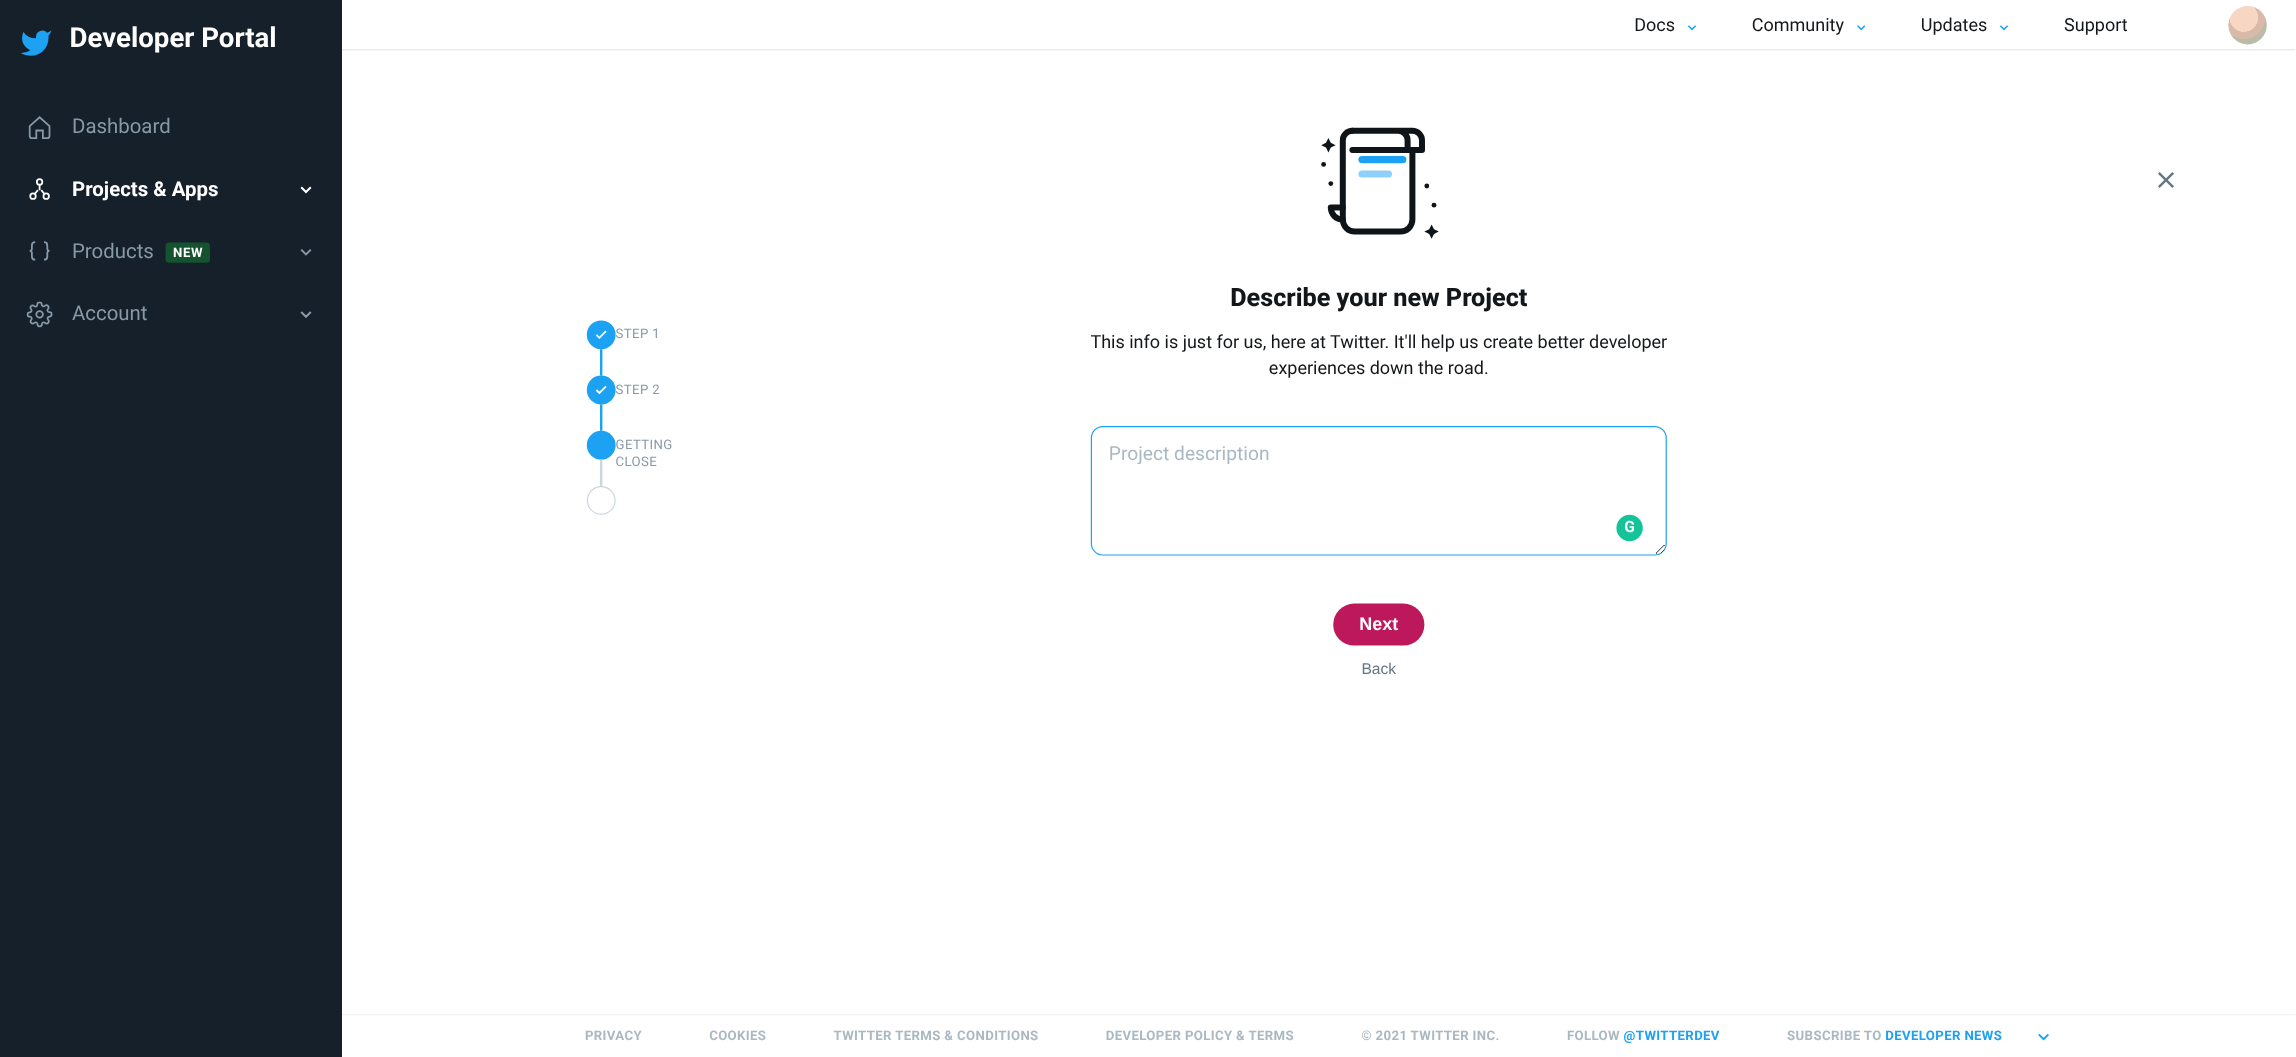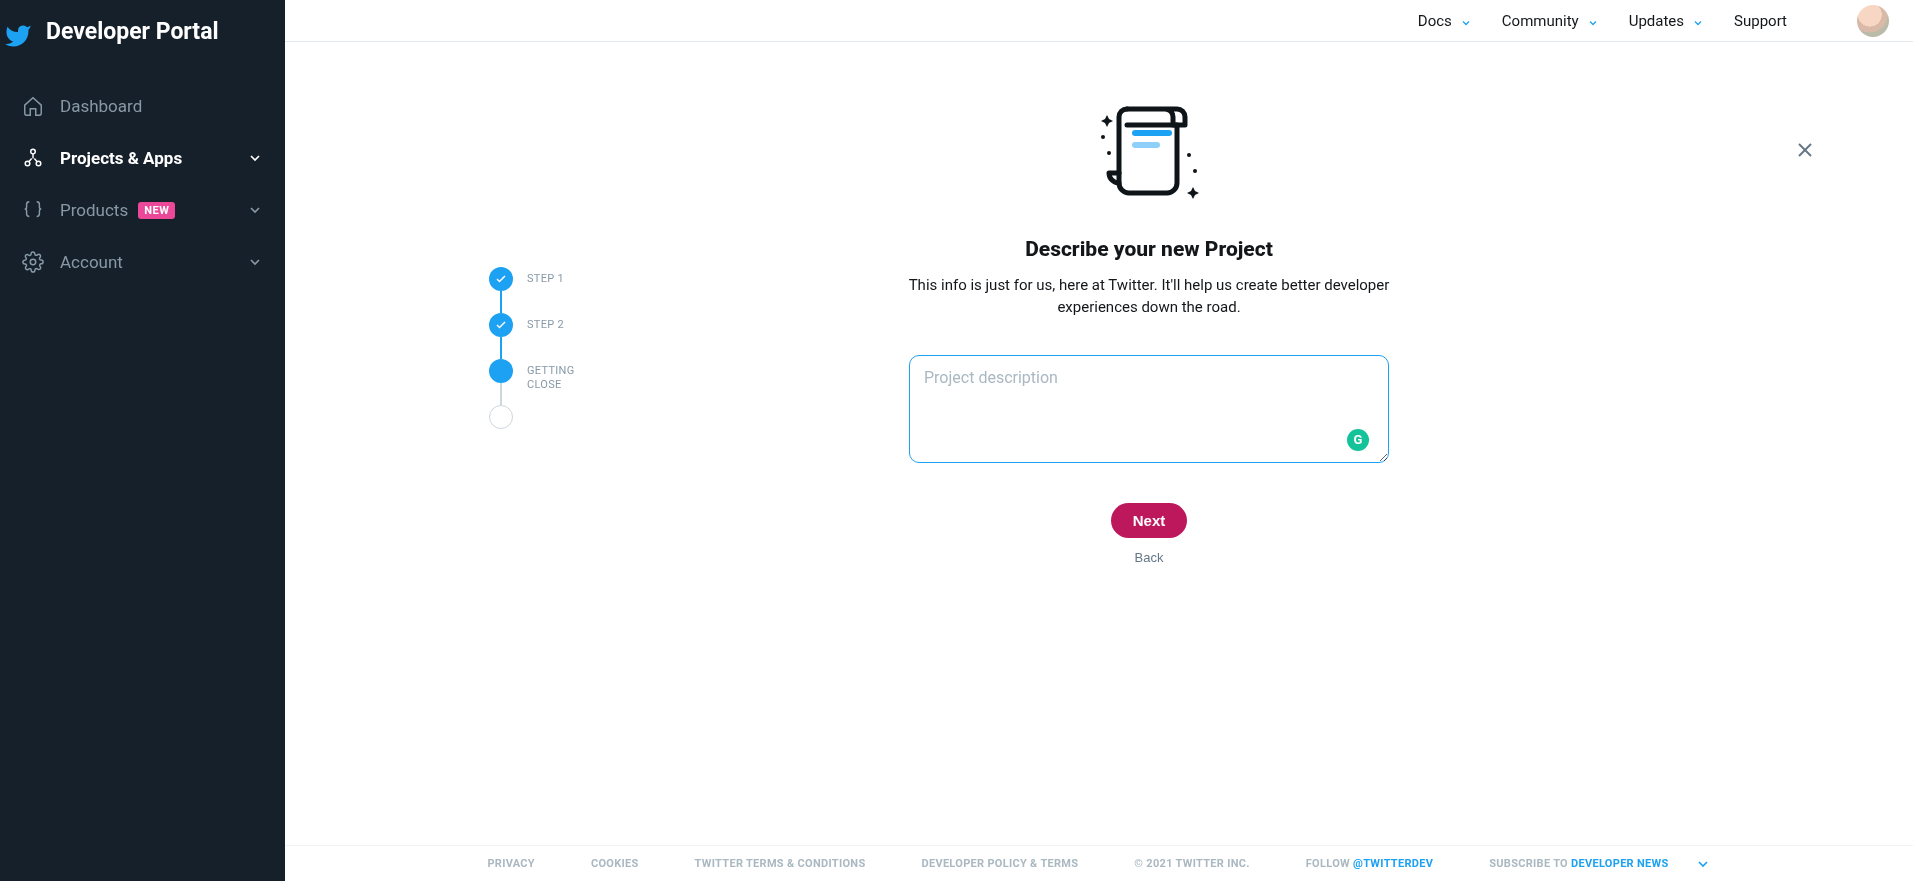--- a/index.html
+++ b/index.html
@@ -1,36 +1,36 @@
 <!DOCTYPE html>
 <html><head>
 <meta charset="utf-8">
 <style>
 * { box-sizing: border-box; margin: 0; padding: 0; }
 body { font-family: -apple-system, BlinkMacSystemFont, "Segoe UI", Roboto, Helvetica, Arial, sans-serif; overflow: hidden; }
 .app { display: flex; width: 1913px; height: 881px; }
 .sidebar { width: 285px; background: #15202b; color: #fff; padding: 18px 0 0 0; flex-shrink: 0; }
-.logo-row { display: flex; align-items: flex-start; padding: 0 18px 30px 4px; }
+.logo-row { display: flex; align-items: flex-start; padding: 0 18px 30px 16px; }
 .logo-row .bird { width: 28px; height: 28px; margin-right: 14px; margin-top: 4px; }
 .logo-row .title { font-size: 23px; font-weight: 700; line-height: 1.25; }
 .nav-item { display: flex; align-items: center; padding: 15px 22px; color: #8899a6; cursor: pointer; font-size: 17px; position: relative; }
 .nav-item.active { color: #fff; font-weight: 700; }
 .nav-item .icon { width: 22px; height: 22px; margin-right: 16px; display: inline-flex; align-items: center; justify-content: center; }
 .nav-item .chev { margin-left: auto; width: 16px; height: 16px; }
-.badge-new { background: #ec4899; color: #fff; font-size: 11px; font-weight: 700; padding: 2px 6px; border-radius: 3px; margin-left: 10px; letter-spacing: .5px; }
+.badge-new { background: #14532d; color: #fff; font-size: 11px; font-weight: 700; padding: 2px 6px; border-radius: 3px; margin-left: 10px; letter-spacing: .5px; }
 .main { flex: 1; display: flex; flex-direction: column; background: #fff; position: relative; }
-.topbar { height: 42px; border-bottom: 1px solid #e1e8ed; display: flex; align-items: center; justify-content: flex-end; padding: 0 24px; gap: 30px; }
+.topbar { height: 42px; border-bottom: 1px solid #e1e8ed; display: flex; align-items: center; justify-content: flex-end; padding: 0 24px; gap: 44px; }
 .topbar a { color: #14171a; text-decoration: none; font-size: 15px; display: inline-flex; align-items: center; gap: 8px; cursor: pointer; }
 .topbar .chev-sm { width: 12px; height: 12px; }
 .avatar { width: 32px; height: 32px; border-radius: 50%; background: radial-gradient(circle at 40% 30%, #f7d7c4 0 40%, #d9b9a7 41% 60%, #bba 61% 100%); margin-left: 40px; cursor: pointer; }
 .content { flex: 1; position: relative; padding-top: 55px; }
 .close-x { position: absolute; right: 96px; top: 96px; width: 24px; height: 24px; cursor: pointer; color: #657786; }
 .wizard { display: flex; max-width: 1100px; margin: 0 auto; }
 .steps { width: 160px; padding-top: 170px; margin-left: -60px; }
-.step { display: flex; align-items: flex-start; gap: 14px; position: relative; min-height: 46px; }
+.step { display: flex; align-items: flex-start; position: relative; min-height: 46px; }
 .step .dot { width: 24px; height: 24px; border-radius: 50%; display: flex; align-items: center; justify-content: center; flex-shrink: 0; z-index: 2; }
 .step.done .dot, .step.current .dot { background: #1da1f2; }
 .step.pending .dot { background: #fff; border: 1px solid #ccd6dd; }
 .step .dot svg { width: 12px; height: 12px; }
 .step .label { font-size: 11px; color: #8899a6; letter-spacing: .3px; line-height: 1.3; padding-top: 5px; max-width: 80px; }
 .step:not(:last-child)::after { content: ""; position: absolute; left: 11px; top: 24px; width: 2px; height: 22px; background: #1da1f2; z-index: 1; }
 .step.pending + .step::after, .step.current + .step::after { }
 .step:nth-child(3)::after { background: #ccd6dd; }
 .form-col { flex: 1; display: flex; flex-direction: column; align-items: center; }
 .illus { width: 120px; height: 110px; margin-bottom: 30px; }

